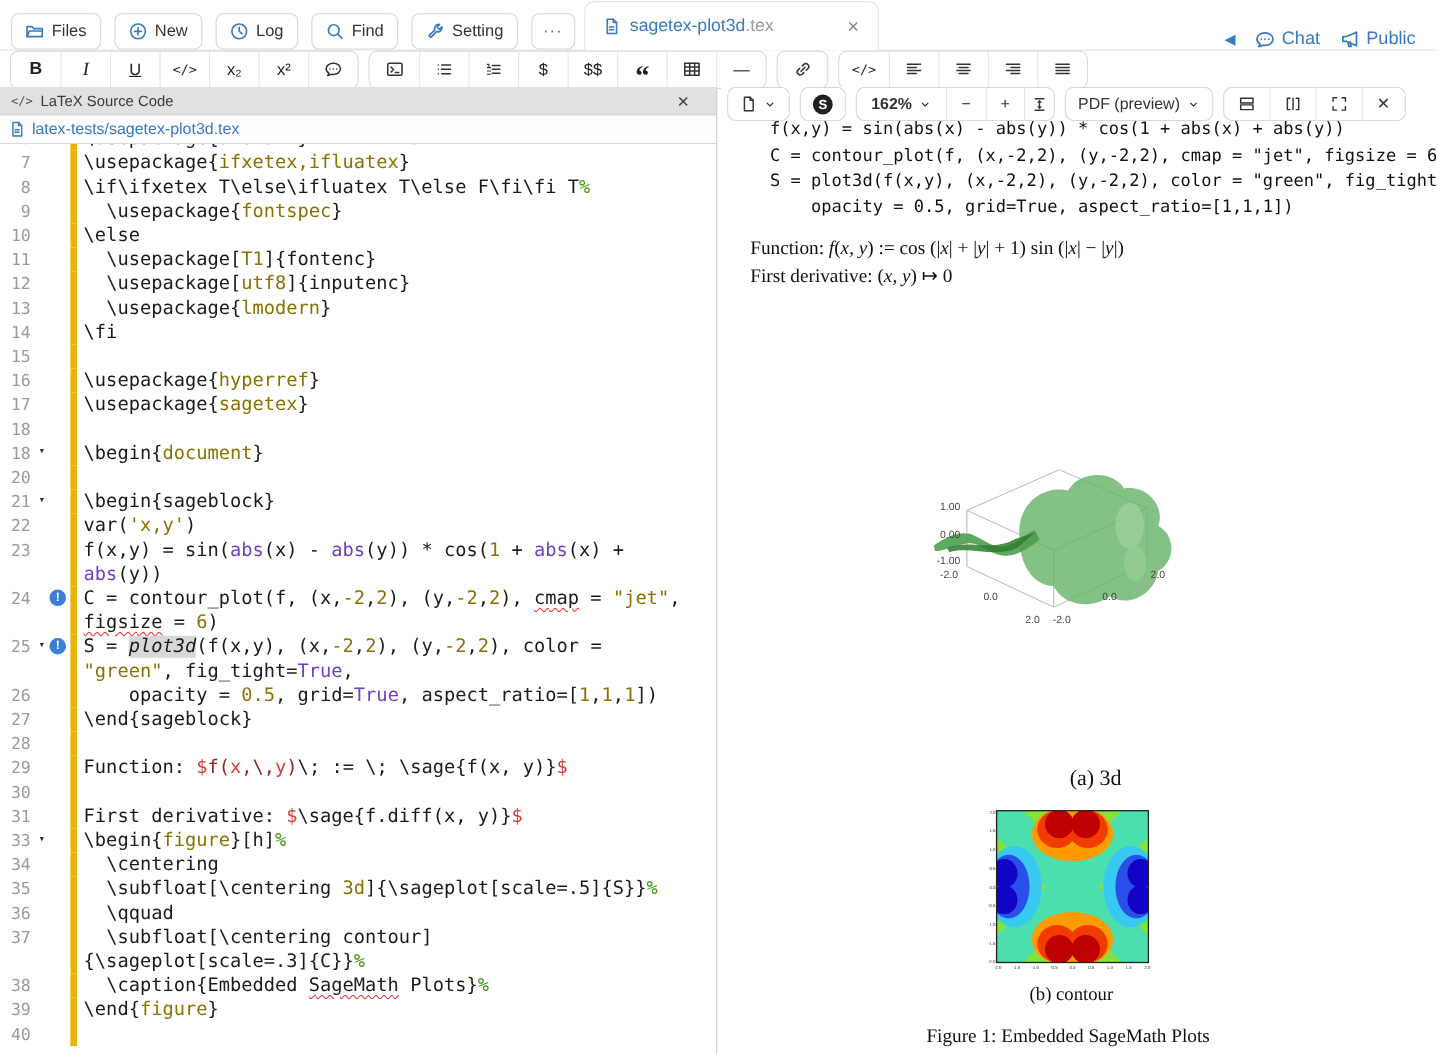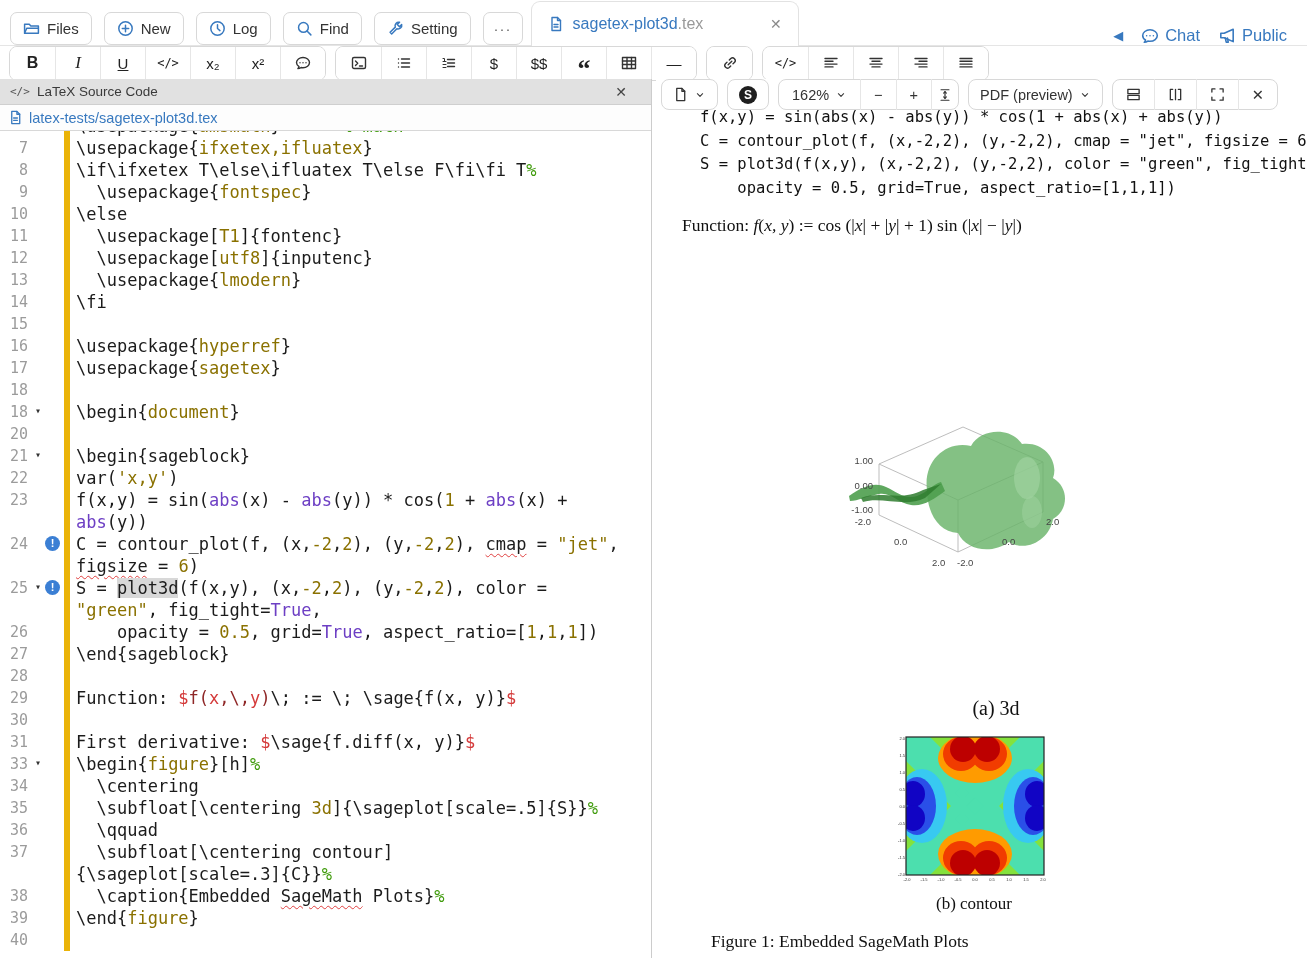--- a/index.html
+++ b/index.html
@@ -57,46 +57,46 @@
   .fold { position:absolute; right:23px; top:-1px; font-size:10px; color:#333; }
   .warn { position:absolute; right:4px; top:3px; width:15px; height:15px; border-radius:50%;
     background:#3b7fd4; color:#fff; font-size:11px; font-weight:bold; text-align:center;
     line-height:15px; font-family:"Liberation Sans",sans-serif; }
   .lcode { width:574px; white-space:pre-wrap; overflow-wrap:break-word; color:#1b1b1b;
     border-left:6px solid #eab308; padding-left:6px; }
   .c-o { color:#8a7100; } .c-g { color:#3f9b0b; } .c-p { color:#6d3fc4; }
   .c-r { color:#d43a3a; } .c-m { color:#8f2727; }
   .sq { text-decoration-line:underline; text-decoration-style:wavy; text-decoration-color:#e04040;
     text-decoration-thickness:1px; text-underline-offset:3px; }
-  .hl { background:#d8d8d8; }
+  .hl { background:#d8d8d8;font-style:italic; }
 
   
   .pdf-panel { position:absolute; top:79px; left:656px; width:651px; bottom:0; overflow:hidden; background:#fff; }
   .pdf-toolbar { height:31px; display:flex; gap:9px; padding:0 5px; align-items:center; }
   .pv-chip { border:1px solid #d8d8d8; border-radius:8px; height:31px; display:inline-flex;
     align-items:center; background:#fff; color:#333; font-size:14.5px; }
   .pv-chip.single { padding:0 11px; gap:6px; }
   .pv-btn { height:31px; display:flex; align-items:center; justify-content:center; gap:6px;
     border-left:1px solid #e6e6e6; padding:0 13px; cursor:pointer; color:#333; font-size:14.5px; white-space:nowrap;}
-  .pv-btn:first-child { border-left:none; }
+  .pv-btn:first-child { border-left:none;font-weight:bold; }
   .s-circle { width:18px; height:18px; border-radius:50%; background:#1f1f1f; color:#fff;
     font-size:12px; font-weight:bold; text-align:center; line-height:18px; }
   .pdf-content { position:relative; height:848px; }
   .pdf-code { position:absolute; left:44px; top:-4px; font-family:"DejaVu Sans Mono",monospace;
     font-size:15.5px; line-height:23.5px; color:#111; white-space:pre; }
   .pdf-func { position:absolute; left:26px; top:103px; font-family:"Liberation Serif",serif;
     font-size:17.5px; line-height:25px; color:#111; }
   .pdf-func i { font-family:"Liberation Serif",serif; }
   .svg3d { position:absolute; left:175px; top:302px; }
   .cap-a { position:absolute; left:175px; width:330px; top:587px; text-align:center;
     font-family:"Liberation Serif",serif; font-size:20px; color:#111; }
   .svg-contour { position:absolute; left:240px; top:625px; }
   .cap-b { position:absolute; left:178px; width:280px; top:784px; text-align:center;
     font-family:"Liberation Serif",serif; font-size:17px; color:#111; }
-  .fig-cap { position:absolute; left:55px; width:520px; top:821px; text-align:left;
+  .fig-cap { position:absolute; left:55px; width:520px; top:821px; text-align:center;
     font-family:"Liberation Serif",serif; font-size:17.5px; color:#111; }
   .icon { display:inline-flex; }
 </style>
 </head>
 <body>
 
 <div class="topbar">
   <span id="topbar-buttons" style="display:flex;">
       <span class="tb-chip">
         <span class="icon">
@@ -605,20 +605,21 @@
           </span>
       </span>
       <span class="pv-btn">✕</span>
     </span>
   </div>
 
   <div class="pdf-content">
     <div class="pdf-code" id="pdf-code"><div>f(x,y) = sin(abs(x) - abs(y)) * cos(1 + abs(x) + abs(y))</div><div>C = contour_plot(f, (x,-2,2), (y,-2,2), cmap = "jet", figsize = 6)</div><div>S = plot3d(f(x,y), (x,-2,2), (y,-2,2), color = "green", fig_tight=True,</div><div>    opacity = 0.5, grid=True, aspect_ratio=[1,1,1])</div></div>
     <div class="pdf-func">
       <div id="pdf-func-1"><span>Function:  </span><i>f</i><span>(</span><i>x, y</i><span>)  :=  cos (|</span><i>x</i><span>| + |</span><i>y</i><span>| + 1) sin (|</span><i>x</i><span>| − |</span><i>y</i><span>|)</span></div>
+      <div id="pdf-func-2"><span>First derivative: (</span><i>x, y</i><span>) ↦ 0</span></div>
     </div>
 
     <svg class="svg3d" width="330" height="170" viewBox="0 0 330 170">
       <g stroke="#b5b5b5" stroke-width="0.9" fill="none">
         <path d="M48,52 L132,15 L212,50"></path>
         <path d="M48,52 L127,88 L212,50"></path>
         <path d="M48,52 L48,103"></path>
         <path d="M212,50 L212,100"></path>
         <path d="M127,88 L127,140"></path>
         <path d="M48,103 L127,140 L212,100"></path>

